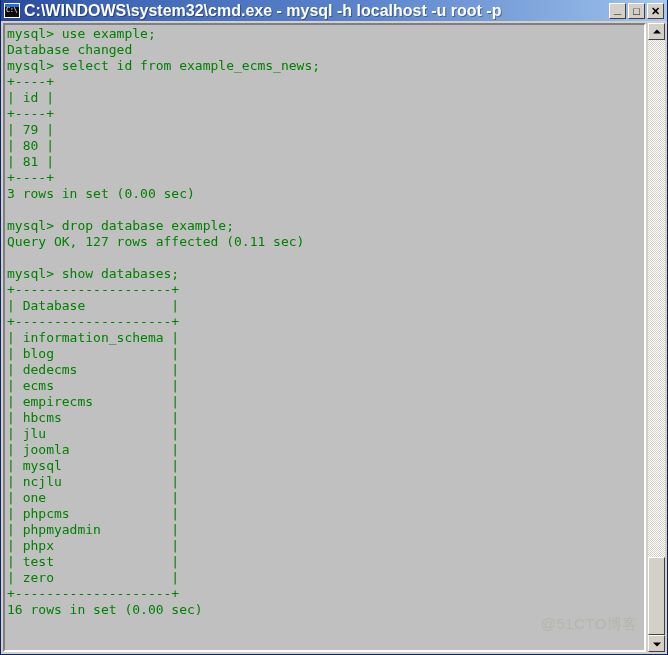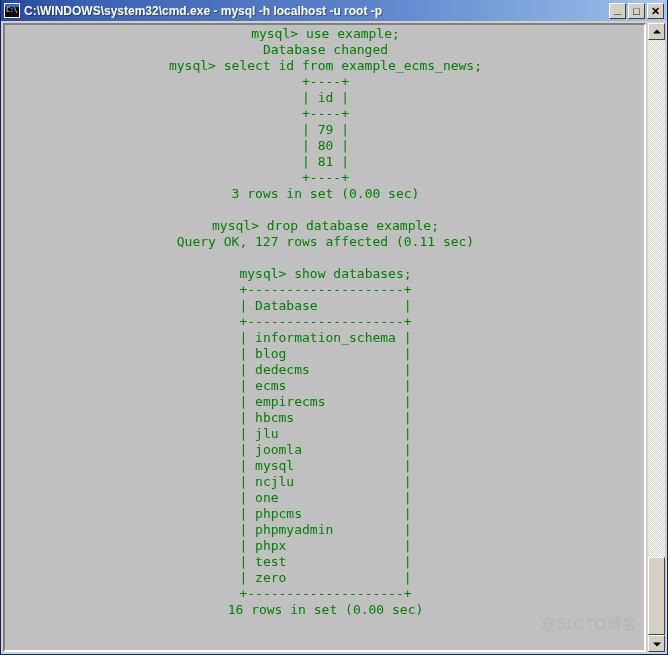--- a/index.html
+++ b/index.html
@@ -55,21 +55,21 @@
     color: #e8e8e8;
     font-family: "DejaVu Sans Mono", monospace;
     font-size: 7px;
     line-height: 9px;
     letter-spacing: -0.5px;
   }
   #titletext {
     flex: 1 1 auto;
     color: #ffffff;
     font-family: "Liberation Sans", sans-serif;
-    font-size: 12px;
+    font-size: 16px;
     font-weight: bold;
     white-space: nowrap;
     overflow: hidden;
     text-shadow: 1px 1px 0 rgba(0,0,0,0.35);
     padding-left: 1px;
   }
   #winbtns { flex: none; display: flex; gap: 2px; padding-right: 1px; }
   .winbtn {
     width: 17px; height: 16px;
     background: #d4d0c8;
@@ -112,21 +112,21 @@
     position: absolute;
     left: 2px; top: 1px; right: 0; bottom: 0;
     color: #008000;
     font-family: "DejaVu Sans Mono", monospace;
     font-size: 13px;
     line-height: 16px;
     white-space: pre;
     letter-spacing: 0px;
     overflow: hidden;
   }
-  #console .line { height: 16px; text-align: center; }
+  #console .line { height: 16px; }
 
   
   #watermark {
     position: absolute;
     right: 6px; bottom: 16px;
     color: #b8b4ac;
     font-family: "Liberation Sans", sans-serif;
     font-size: 15px;
     letter-spacing: 0.5px;
     white-space: nowrap;

